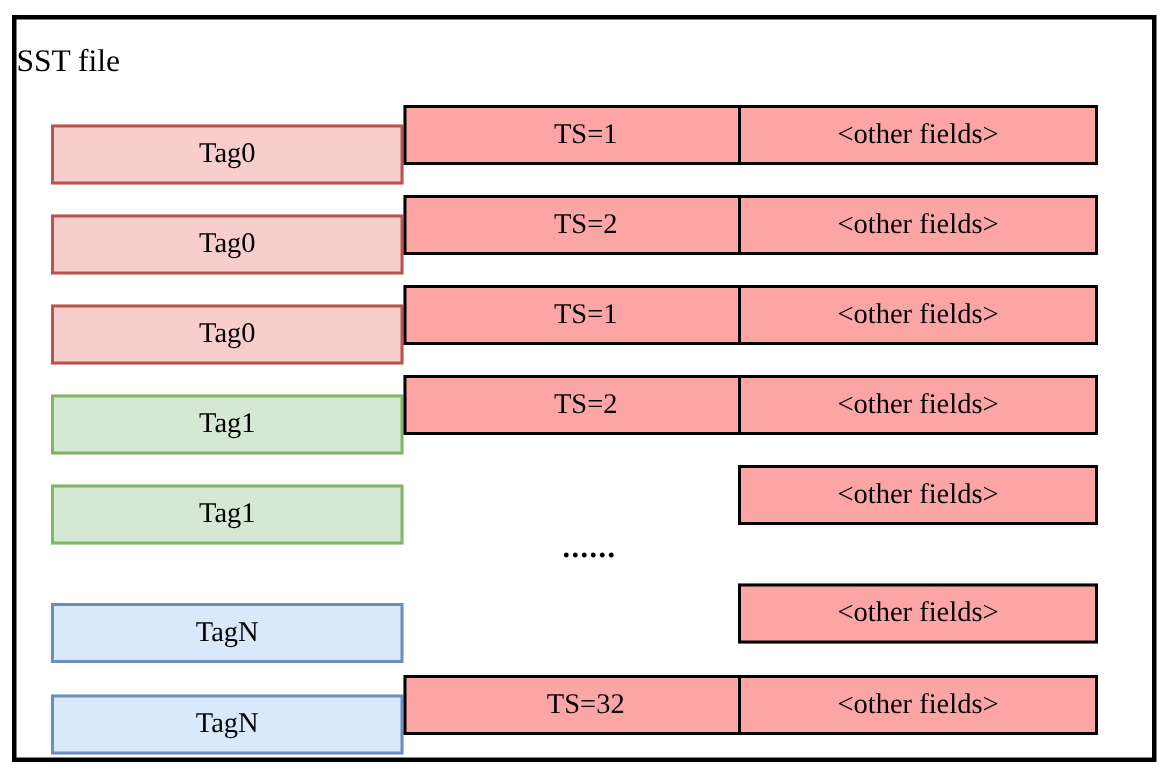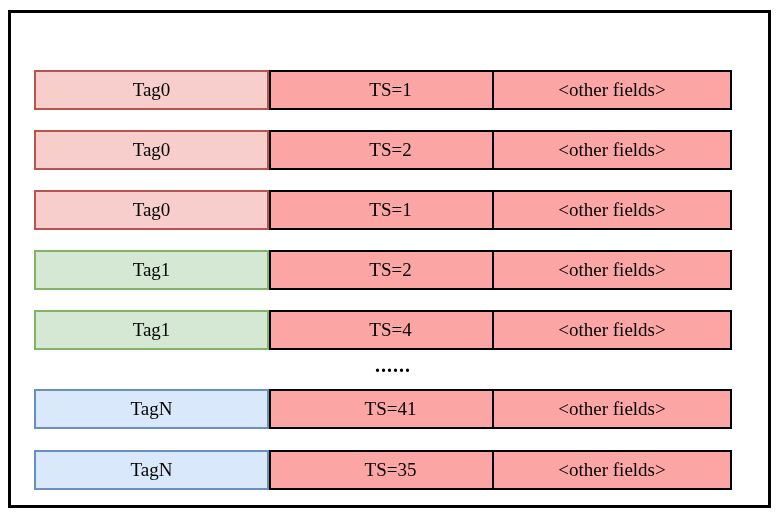--- a/index.html
+++ b/index.html
@@ -44,39 +44,40 @@
     height: 40px;
     box-sizing: border-box;
     border: 2px solid #000000;
     background: #fca5a5;
     display: flex;
     align-items: center;
     justify-content: center;
     font-size: 19px;
     white-space: nowrap;
   }
-  .cell-tag   { left: 0px;   width: 235px; }
+  .cell-tag   { left: 0px;   width: 235px; margin-top: 13px; }
   .cell-ts    { left: 235px; width: 243px; }
   .cell-other { left: 458px; width: 240px; }
   .dots {
     position: absolute;
     left: 23px;
     width: 718px;
     top: 341px;
     text-align: center;
     font-size: 20px;
     font-weight: bold;
     letter-spacing: 1px;
     line-height: 23px;
   }
 </style>
 </head>
 <body>
 
 <div class="frame">
+  <div class="frame-label">SST file</div>
 
   <div class="row" style="top:57px">
     <div class="cell cell-tag" style="background: rgb(248, 206, 204); border-color: rgb(184, 84, 80);">Tag0</div>
     <div class="cell cell-ts">TS=1</div>
     <div class="cell cell-other">&lt;other fields&gt;</div>
   </div>
 
   <div class="row" style="top:117px">
     <div class="cell cell-tag" style="background: rgb(248, 206, 204); border-color: rgb(184, 84, 80);">Tag0</div>
     <div class="cell cell-ts">TS=2</div>
@@ -90,30 +91,28 @@
   </div>
 
   <div class="row" style="top:237px">
     <div class="cell cell-tag" style="background: rgb(213, 232, 212); border-color: rgb(130, 179, 102);">Tag1</div>
     <div class="cell cell-ts">TS=2</div>
     <div class="cell cell-other">&lt;other fields&gt;</div>
   </div>
 
   <div class="row" style="top:297px">
     <div class="cell cell-tag" style="background: rgb(213, 232, 212); border-color: rgb(130, 179, 102);">Tag1</div>
-    <div class="cell cell-ts">TS=4</div>
     <div class="cell cell-other">&lt;other fields&gt;</div>
   </div>
 
   <div class="dots">......</div>
 
   <div class="row" style="top:376px">
     <div class="cell cell-tag" style="background: rgb(218, 232, 252); border-color: rgb(108, 142, 191);">TagN</div>
-    <div class="cell cell-ts">TS=41</div>
     <div class="cell cell-other">&lt;other fields&gt;</div>
   </div>
 
   <div class="row" style="top:437px">
     <div class="cell cell-tag" style="background: rgb(218, 232, 252); border-color: rgb(108, 142, 191);">TagN</div>
-    <div class="cell cell-ts">TS=35</div>
+    <div class="cell cell-ts">TS=32</div>
     <div class="cell cell-other">&lt;other fields&gt;</div>
   </div>
 </div>
 
 </body></html>

